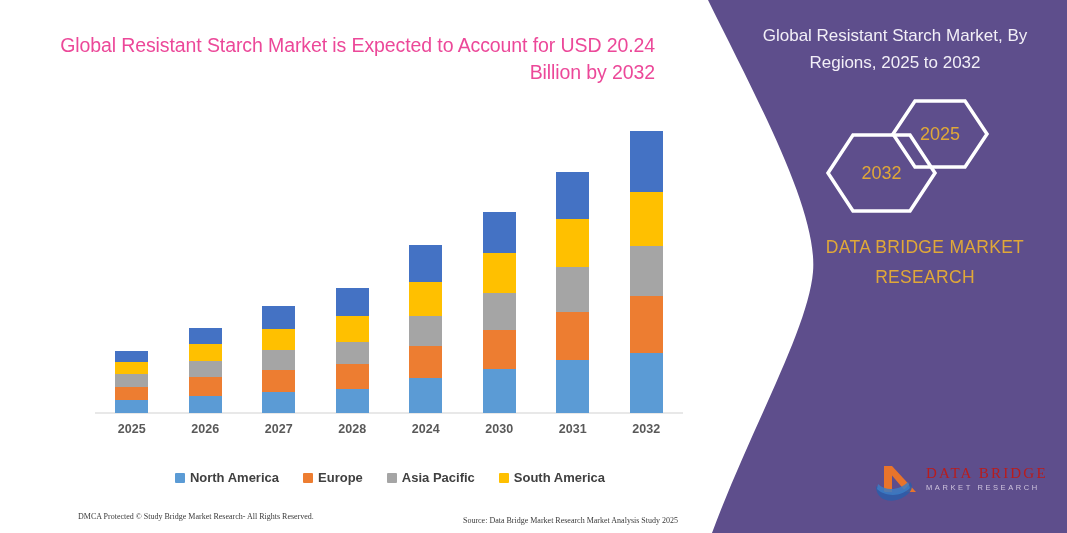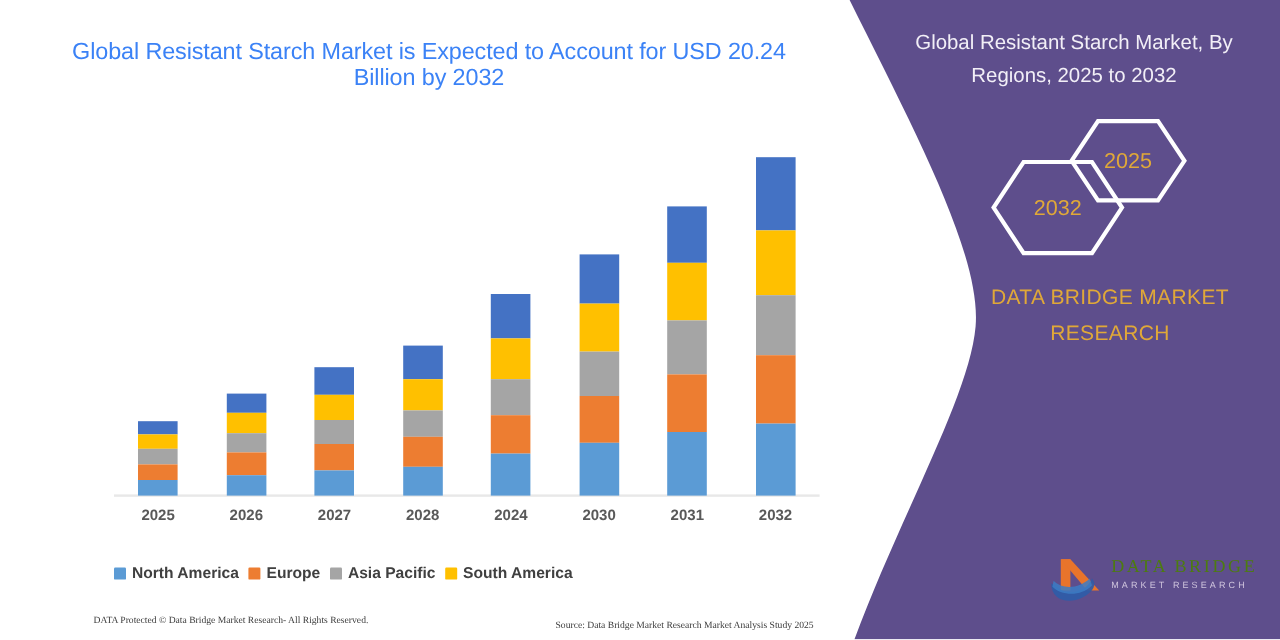--- a/index.html
+++ b/index.html
@@ -10,23 +10,23 @@
     font-family:"Liberation Sans", sans-serif;
     overflow:hidden;position:relative;
   }
   .page{position:absolute;inset:0;width:1067px;height:533px;background:#fff;}
 
   
   .left-panel{position:absolute;left:0;top:0;width:712px;height:533px;background:#fff;}
 
   .chart-title{
     position:absolute;left:60px;top:32px;width:595px;
-    text-align:center;
-    font-size:19.5px;line-height:22px;
-    color:#3b82f6;
+    text-align:right;
+    font-size:19.5px;line-height:27px;
+    color:#ec4899;
     font-family:"Liberation Sans", sans-serif;
     letter-spacing:-0.1px;
   }
   .baseline{
     position:absolute;left:95px;top:412px;width:588px;height:2px;
     background:#E8E8E8;
   }
 
   .bars{
     position:absolute;left:95px;top:120px;width:588px;height:293px;
@@ -44,21 +44,21 @@
     display:flex;
   }
   .xlabel{
     flex:1 1 0;text-align:center;
     font-size:12.5px;font-weight:bold;color:#595959;
     font-family:"Liberation Sans", sans-serif;
   }
 
   .legend{
     position:absolute;left:95px;top:470px;width:590px;
-    display:flex;align-items:center;gap:8px;
+    display:flex;justify-content:center;align-items:center;gap:24px;
   }
   .legend-item{display:flex;align-items:center;gap:5px;}
   .legend-swatch{width:10px;height:10px;display:block;border-radius:1px;}
   .legend-label{
     font-size:13px;font-weight:bold;color:#404040;
     font-family:"Liberation Sans", sans-serif;white-space:nowrap;
   }
 
   .footer{
     position:absolute;left:78px;top:508px;width:600px;
@@ -98,21 +98,21 @@
     text-align:center;
     font-size:17.5px;line-height:30px;
     color:#E0A838;letter-spacing:0.3px;
     font-family:"Liberation Sans", sans-serif;
   }
 
   .logo{position:absolute;left:872px;top:462px;width:175px;height:42px;}
   .logo-mark{position:absolute;left:0;top:0;width:50px;height:42px;}
   .logo-text{position:absolute;left:54px;top:2px;width:125px;}
   .logo-line1{
-    font-size:15px;color:#4d7c0f;letter-spacing:2.2px;line-height:18px;
+    font-size:15px;color:#b91c1c;letter-spacing:2.2px;line-height:18px;
     font-family:"Liberation Serif", serif;
   }
   .logo-line2{
     font-size:7.5px;color:#CFC4DD;letter-spacing:2.6px;line-height:12px;
     font-family:"Liberation Sans", sans-serif;
   }
 </style>
 </head>
 <body>
 
@@ -223,21 +223,21 @@
           <span class="legend-swatch" style="background: rgb(165, 165, 165);"></span>
           <span class="legend-label">Asia Pacific</span>
         </div>
         <div class="legend-item">
           <span class="legend-swatch" style="background: rgb(255, 192, 0);"></span>
           <span class="legend-label">South America</span>
         </div>
       </div>
 
     <div class="footer">
-      <div class="footer-text">DATA Protected © Data Bridge Market Research- All Rights Reserved.</div>
+      <div class="footer-text">DMCA Protected © Study Bridge Market Research- All Rights Reserved.</div>
       <div class="footer-text src">Source: Data Bridge Market Research  Market Analysis Study 2025</div>
     </div>
   </div>
 
   <div class="right-panel-shape">
     <svg width="377" height="533" viewBox="0 0 377 533" xmlns="http://www.w3.org/2000/svg">
       <path d="M 18 0 L 377 0 L 377 533 L 22 533
                C 60 430 118 330 123 272
                C 128 212 70 105 18 0 Z" fill="#5E4E8C"></path>
     </svg>

